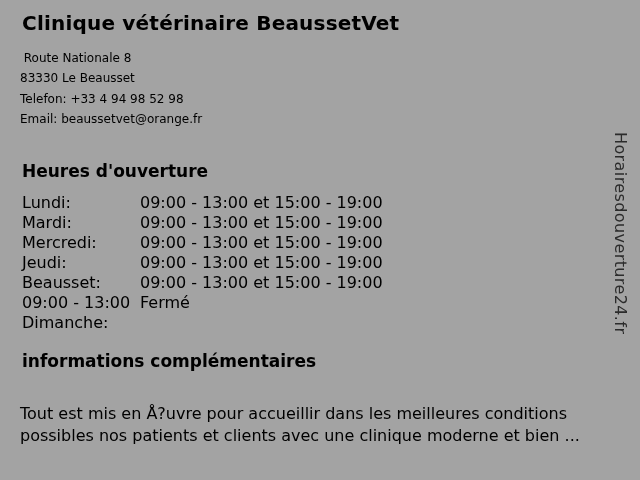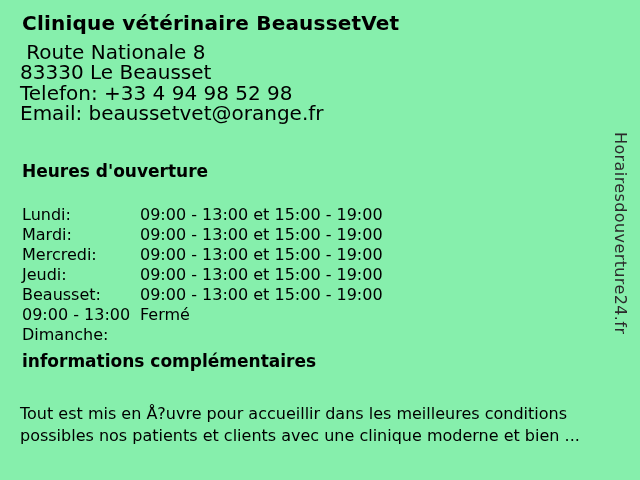--- a/index.html
+++ b/index.html
@@ -4,57 +4,57 @@
 <style>
   html, body {
     margin: 0;
     padding: 0;
     background: #ffffff;
   }
   .page {
     position: relative;
     width: 640px;
     height: 480px;
-    background: #86efac;
+    background: #a3a3a3;
     overflow: hidden;
     font-family: "DejaVu Sans", "Liberation Sans", sans-serif;
     color: #000000;
   }
   .title {
     position: absolute;
     left: 22px;
     top: 11px;
     font-size: 20px;
     font-weight: bold;
     letter-spacing: 0.2px;
     white-space: nowrap;
   }
   .contact {
     position: absolute;
     left: 20px;
-    top: 42px;
-    font-size: 20px;
+    top: 48px;
+    font-size: 12px;
     line-height: 20.3px;
   }
   .contact .line {
     white-space: pre;
   }
   .section-heading {
     position: absolute;
     left: 22px;
     font-size: 17px;
     font-weight: bold;
     white-space: nowrap;
   }
   .hours-heading { top: 161px; }
   .info-heading  { top: 351px; }
   .hours-table {
     position: absolute;
     left: 22px;
-    top: 205px;
+    top: 193px;
     font-size: 16px;
     line-height: 20px;
     display: grid;
     grid-template-columns: 118px auto;
   }
   .hours-table .cell {
     white-space: pre;
   }
   .info-text {
     position: absolute;

